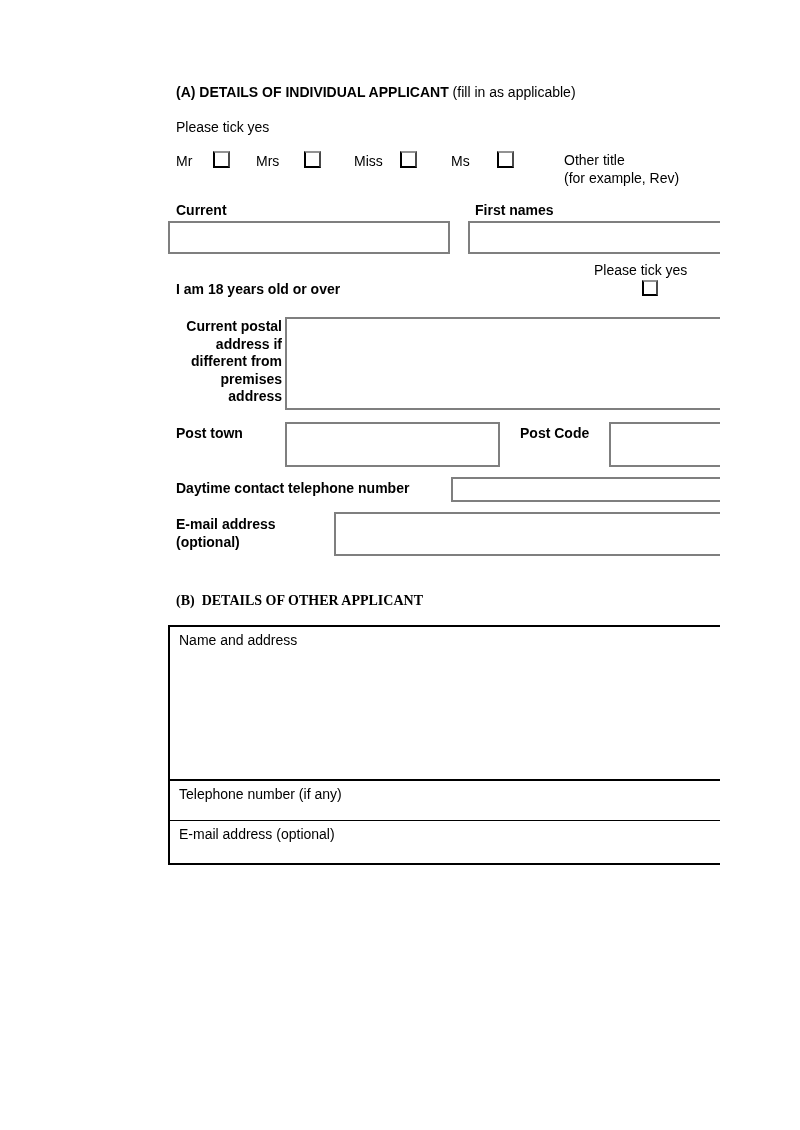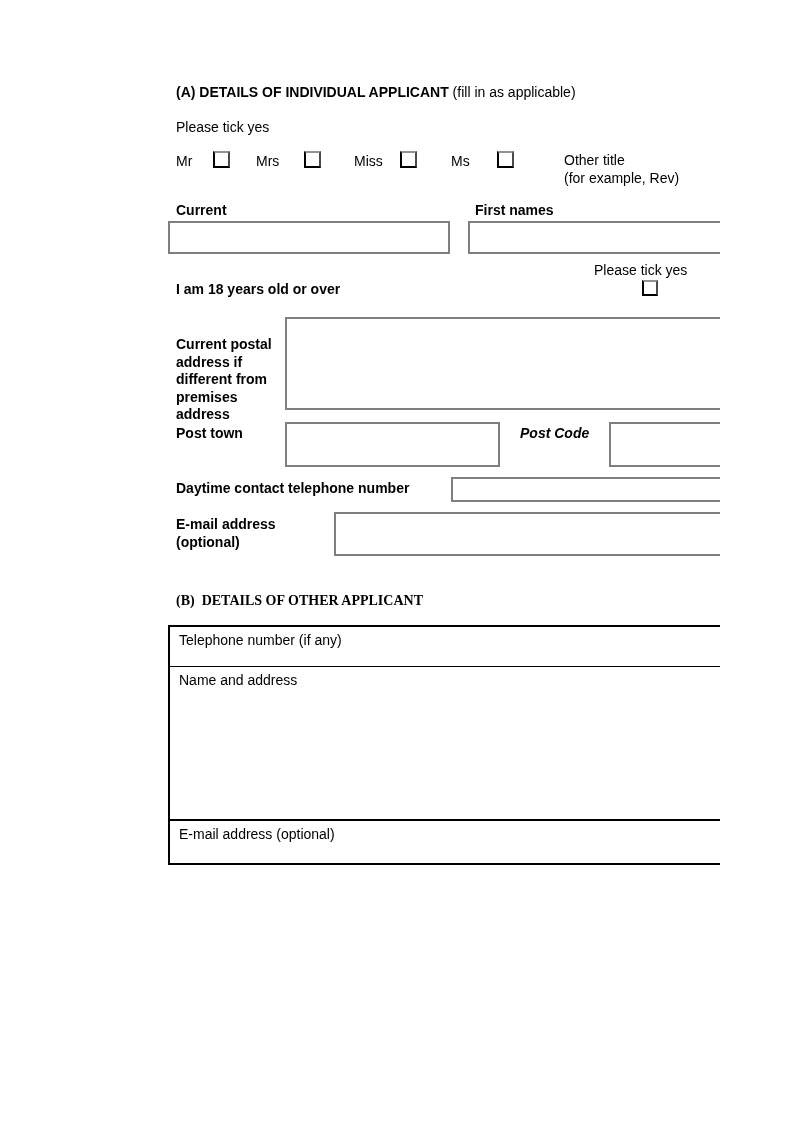--- a/index.html
+++ b/index.html
@@ -69,41 +69,41 @@
 
   <div class="abs b" style="left:96px; top:202px;">Current</div>
   <div class="abs b" style="left:395px; top:202px;">First names</div>
   <input type="text" class="fieldbox" style="left: 88px; top: 221px; width: 282px; height: 33px;" value="">
   <input type="text" class="fieldbox" style="left: 388px; top: 221px; width: 277px; height: 33px;" value="">
 
   <div class="abs" style="left:514px; top:262px;">Please tick yes</div>
   <div class="abs b" style="left:96px; top:281px;text-align:right;">I am 18 years old or over</div>
   <div class="chk" style="left:562px; top:280px; width:16px; height:16px;"></div>
 
-  <div class="wraplabel" style="left:96px; top:336px; width:106px; line-height:17.5px;">Current postal address if different from premises address</div>
+  <div class="wraplabel" style="left:96px; top:318px; width:106px; line-height:17.5px;text-align:right;">Current postal address if different from premises address</div>
   <textarea class="fieldbox" style="left: 205px; top: 317px; width: 460px; height: 93px;"></textarea>
 
   <div class="abs b" style="left:96px; top:425px;">Post town</div>
   <input type="text" class="fieldbox" style="left: 205px; top: 422px; width: 215px; height: 45px;" value="">
-  <div class="abs b" style="left:440px; top:425px;font-style:italic;">Post Code</div>
+  <div class="abs b" style="left:440px; top:425px;">Post Code</div>
   <input type="text" class="fieldbox" style="left: 529px; top: 422px; width: 136px; height: 45px;" value="">
 
   <div class="abs b" style="left:96px; top:480px;">Daytime contact telephone number</div>
   <input type="text" class="fieldbox" style="left: 371px; top: 477px; width: 294px; height: 25px;" value="">
 
   <div class="wraplabel" style="left:96px; top:516px; width:130px; line-height:17.5px;">E-mail address (optional)</div>
   <input type="text" class="fieldbox" style="left: 254px; top: 512px; width: 411px; height: 44px;" value="">
 
   <div class="abs b pre" style="left:96px; top:593px;font-family:Liberation Serif, serif;">(B)  DETAILS OF OTHER APPLICANT</div>
 
   <div class="tbl">
+    <div class="tbl-row tbl-row-name">
+      <span>Name and address</span>
+    </div>
     <div class="tbl-row tbl-row-tel">
       <span>Telephone number (if any)</span>
-    </div>
-    <div class="tbl-row tbl-row-name">
-      <span>Name and address</span>
     </div>
     <div class="tbl-row tbl-row-email">
       <span>E-mail address (optional)</span>
     </div>
   </div>
 
 </div>
 
 </body></html>

